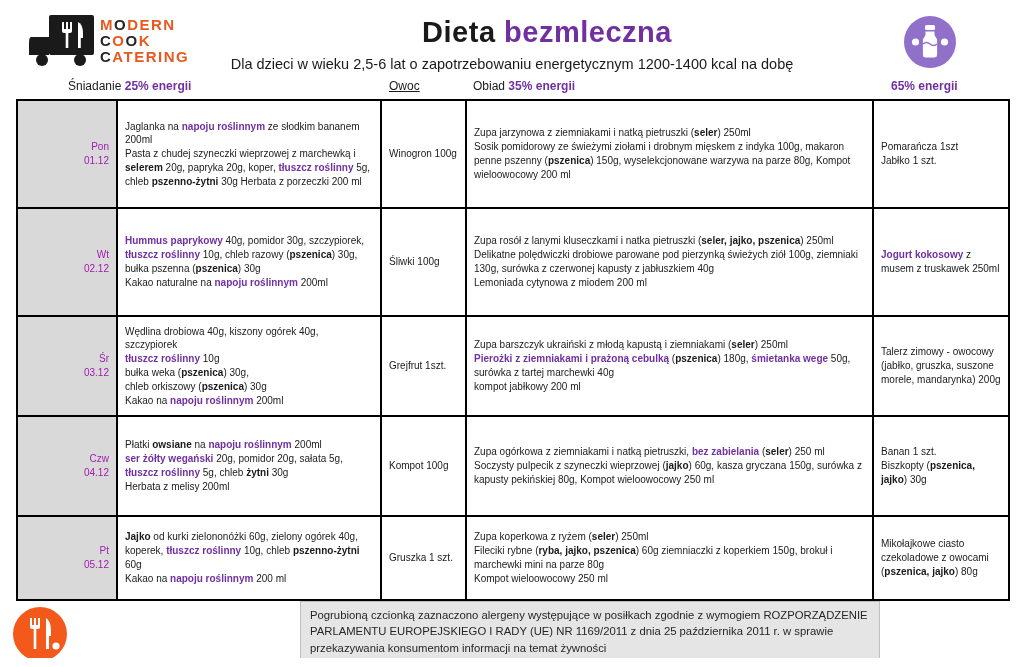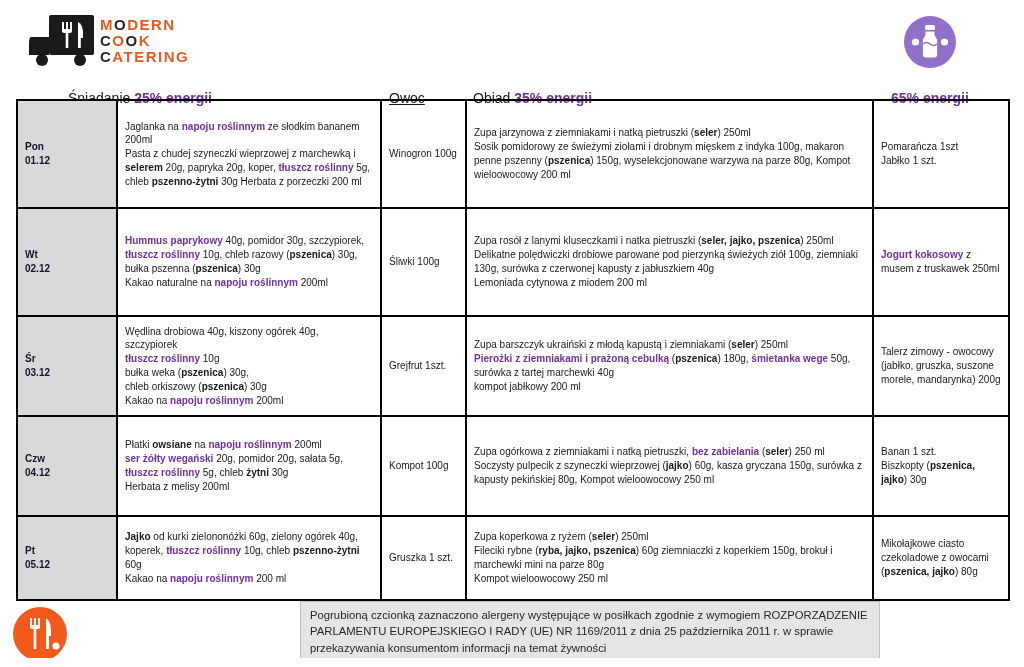--- a/index.html
+++ b/index.html
@@ -8,31 +8,31 @@
 
   
   .truck{position:absolute;left:26px;top:12px;}
   .wordmark{position:absolute;left:100px;top:17px;font-weight:bold;font-size:15px;line-height:16px;letter-spacing:1.5px;}
   .titlewrap{position:absolute;left:70px;right:0;top:16px;text-align:center;font-size:29px;font-weight:bold;letter-spacing:.5px;}
   .title-purple{color:#7030A0;}
   .subtitle{position:absolute;left:0;right:0;top:56px;text-align:center;font-size:14.5px;}
   .milk{position:absolute;left:903px;top:15px;}
 
   
-  .colhead{position:absolute;top:90px;font-size:14px;white-space:nowrap;}
+  .colhead{position:absolute;top:79px;font-size:12px;white-space:nowrap;}
   .ch-breakfast{left:68px;}
   .ch-fruit{left:389px;text-decoration:underline;}
   .ch-dinner{left:473px;}
   .ch-snack{left:891px;}
   .pct{color:#7030A0;font-weight:bold;}
 
   
   .menu{position:absolute;left:16px;top:99px;width:992px;border-collapse:collapse;table-layout:fixed;}
   .menu td{border:2px solid #000;vertical-align:middle;padding:3px 7px;font-size:10px;line-height:1.38;overflow:hidden;}
-  .daycell{background:#D9D9D9;text-align:left;color:#0f172a;font-size:13.5px;line-height:1.5;font-weight:bold;}
+  .daycell{background:#D9D9D9;text-align:right;color:#a21caf;font-size:13.5px;line-height:1.5;}
   .r1{height:108px;} .r2{height:108px;} .r3{height:100px;} .r4{height:100px;} .r5{height:84px;}
 
   .seg-b{font-weight:bold;}
   .seg-p{font-weight:bold;color:#7030A0;}
   .seg-o{color:#E8591F;}
   .seg-k{color:#262626;}
 
   
   .footer-icon{position:absolute;left:10px;top:606px;}
   .footnote{position:absolute;left:300px;top:601px;width:560px;border:1px solid #BFBFBF;background:#e5e5e5;padding:5px 9px;font-size:11.3px;line-height:1.45;color:#262626;}
@@ -59,20 +59,24 @@
       </g>
     </svg>
   </div>
 
   <div class="wordmark">
     <div><span class="seg-o">M</span><span class="seg-k">O</span><span class="seg-o">DERN</span></div>
     <div><span class="seg-k">C</span><span class="seg-o">O</span><span class="seg-k">O</span><span class="seg-o">K</span></div>
     <div><span class="seg-k">C</span><span class="seg-o">ATERING</span></div>
   </div>
 
+  <div class="titlewrap">
+    <span>Dieta </span><span class="title-purple">bezmleczna</span>
+  </div>
+  <div class="subtitle">Dla dzieci w wieku 2,5-6 lat o zapotrzebowaniu energetycznym 1200-1400 kcal na dobę</div>
 
   <div class="milk">
     <svg width="54" height="54" viewBox="0 0 54 54">
       <circle cx="27" cy="27" r="26" fill="#9170C9"></circle>
       <circle cx="12.5" cy="27" r="3.6" fill="#fff"></circle>
       <circle cx="41.5" cy="27" r="3.6" fill="#fff"></circle>
       <rect x="22" y="10" width="10" height="5" rx="1.5" fill="#fff"></rect>
       <path d="M22.5 16.5 h9 v3.5 l2.6 4.5 v15.5 a2.4 2.4 0 0 1 -2.4 2.4 h-9.4 a2.4 2.4 0 0 1 -2.4 -2.4 V24.5 l2.6 -4.5 z" fill="#fff"></path>
       <path d="M20 29 q3.5 -3 7 0 t7 0" stroke="#9170C9" stroke-width="1.6" fill="none"></path>
     </svg>

